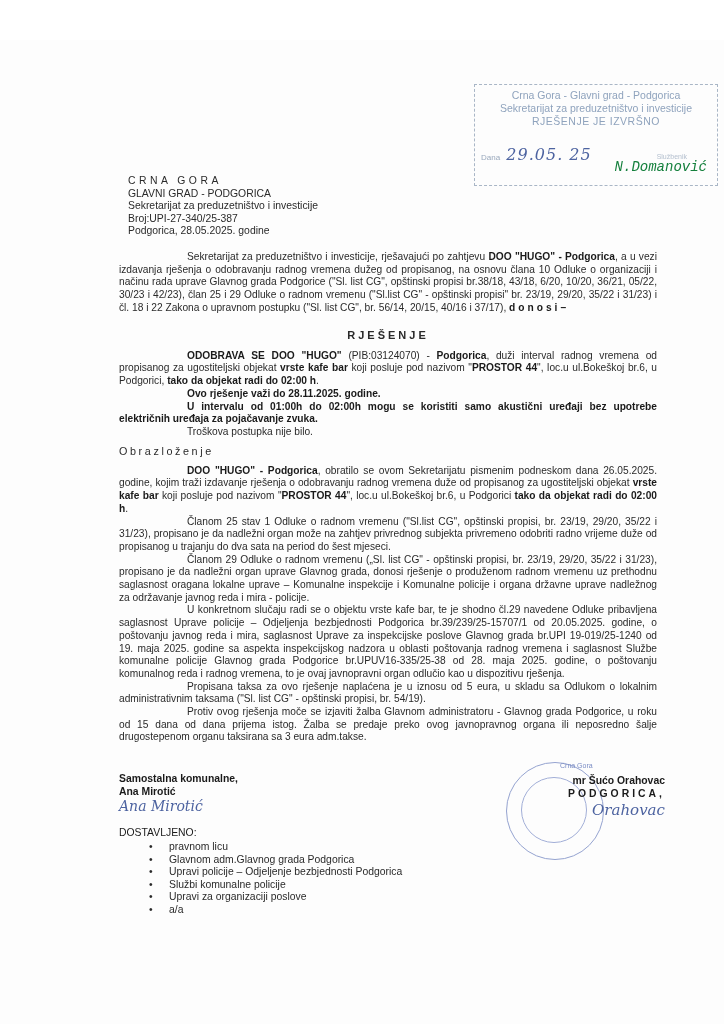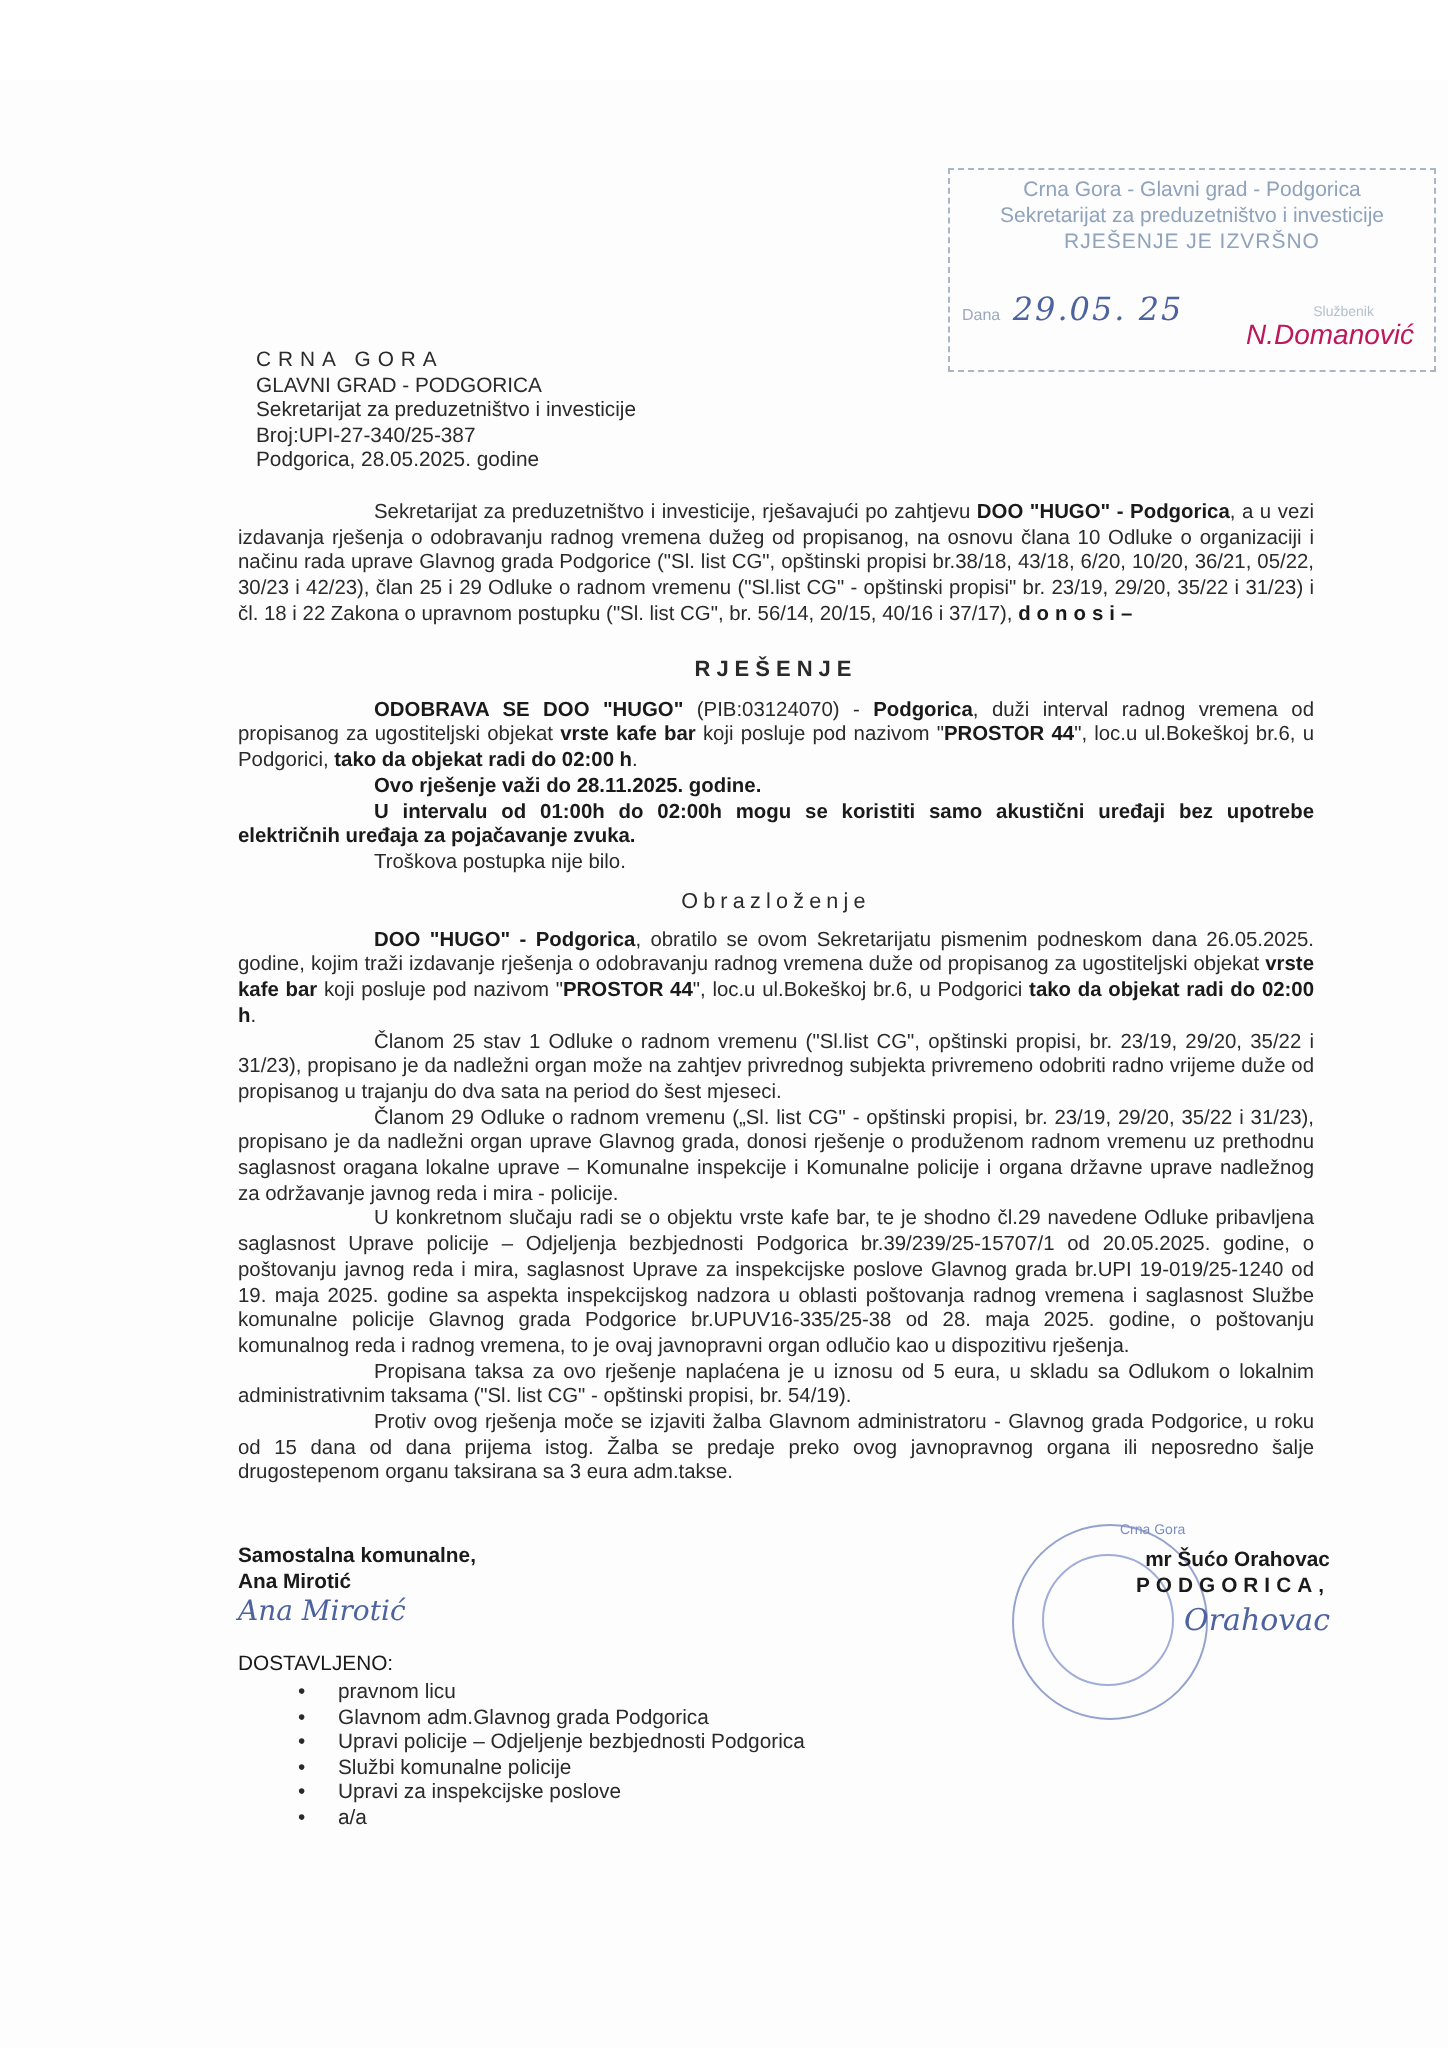--- a/index.html
+++ b/index.html
@@ -9,35 +9,35 @@
 
   
   .stamp-box { position: absolute; left: 474px; top: 44px; width: 242px; height: 100px;
                border: 1px dashed #a9b6c6; color: #8fa3bd; font-size: 10.5px; text-align: center; }
   .stamp-box .l1 { margin-top: 4px; }
   .stamp-box .l2 { margin-top: 1px; }
   .stamp-box .l3 { margin-top: 1px; letter-spacing: 0.5px; }
   .stamp-date { position: absolute; left: 6px; top: 60px; font-size: 8px; color: #9aa9bd; text-align: left; width: 230px; }
   .stamp-date .hand { font-family: "DejaVu Serif", serif; font-size: 16px; color: #4d63a0; font-style: italic; margin-left: 4px; letter-spacing: 1px; }
   .stamp-sign-label { position: absolute; right: 30px; top: 68px; font-size: 7px; color: #b5c0cf; }
-  .stamp-sign { position: absolute; right: 10px; top: 74px; font-family: Liberation Sans, sans-serif; font-style: italic; font-size: 14px; color: #be185d; }
+  .stamp-sign { position: absolute; right: 10px; top: 74px; font-family: Liberation Mono, monospace; font-style: italic; font-size: 14px; color: #15803d; }
 
   
   .header { position: absolute; left: 128px; top: 135px; font-size: 10.4px; line-height: 12.6px; }
   .header .country { letter-spacing: 3.5px; }
 
   
   .body { position: absolute; left: 119px; width: 538px; font-size: 10.2px; line-height: 12.7px; text-align: justify; }
   .indent { text-indent: 68px; }
   .ind2 { padding-left: 68px; }
   p { margin: 0; }
   b { font-weight: bold; color: #1a1a1a; }
   .spaced { letter-spacing: 3px; }
   .title { text-align: center; font-weight: bold; letter-spacing: 3px; font-size: 11px; }
-  .subtitle { text-align: center; letter-spacing: 2.6px; font-size: 10.8px; }
+  .subtitle { letter-spacing: 2.6px; font-size: 10.8px; }
 
   
   .sig-left { position: absolute; left: 119px; top: 733px; font-size: 10.4px; line-height: 12.6px; font-weight: bold; color: #1a1a1a; }
   .sig-left .hand { font-family: "DejaVu Serif", serif; font-style: italic; font-weight: normal; color: #4d63a0; font-size: 14px; margin-top: 2px; }
   .dost { position: absolute; left: 119px; top: 787px; font-size: 10.4px; }
   .dost-title { font-weight: normal; color: #1a1a1a; }
   .dost ul { margin: 3px 0 0 0; padding-left: 30px; list-style: none; }
   .dost li { position: relative; padding-left: 20px; line-height: 12.6px; }
   .dost li::before { content: "•"; position: absolute; left: 0; }
 
@@ -104,21 +104,21 @@
     <div class="hand">Ana Mirotić</div>
   </div>
 
   <div class="dost">
     <div class="dost-title">DOSTAVLJENO:</div>
     <ul>
       <li>pravnom licu</li>
       <li>Glavnom adm.Glavnog grada Podgorica</li>
       <li>Upravi policije – Odjeljenje bezbjednosti Podgorica</li>
       <li>Službi komunalne policije</li>
-      <li>Upravi za inspekcijske poslove</li>
+      <li>Upravi za organizaciji poslove</li>
       <li>a/a</li>
     </ul>
   </div>
 
   <div class="seal"></div>
   <div class="seal-text">Crna Gora</div>
 
   <div class="sig-right">
     <div>mr Šućo Orahovac</div>
     <div class="role">PODGORICA,</div>

